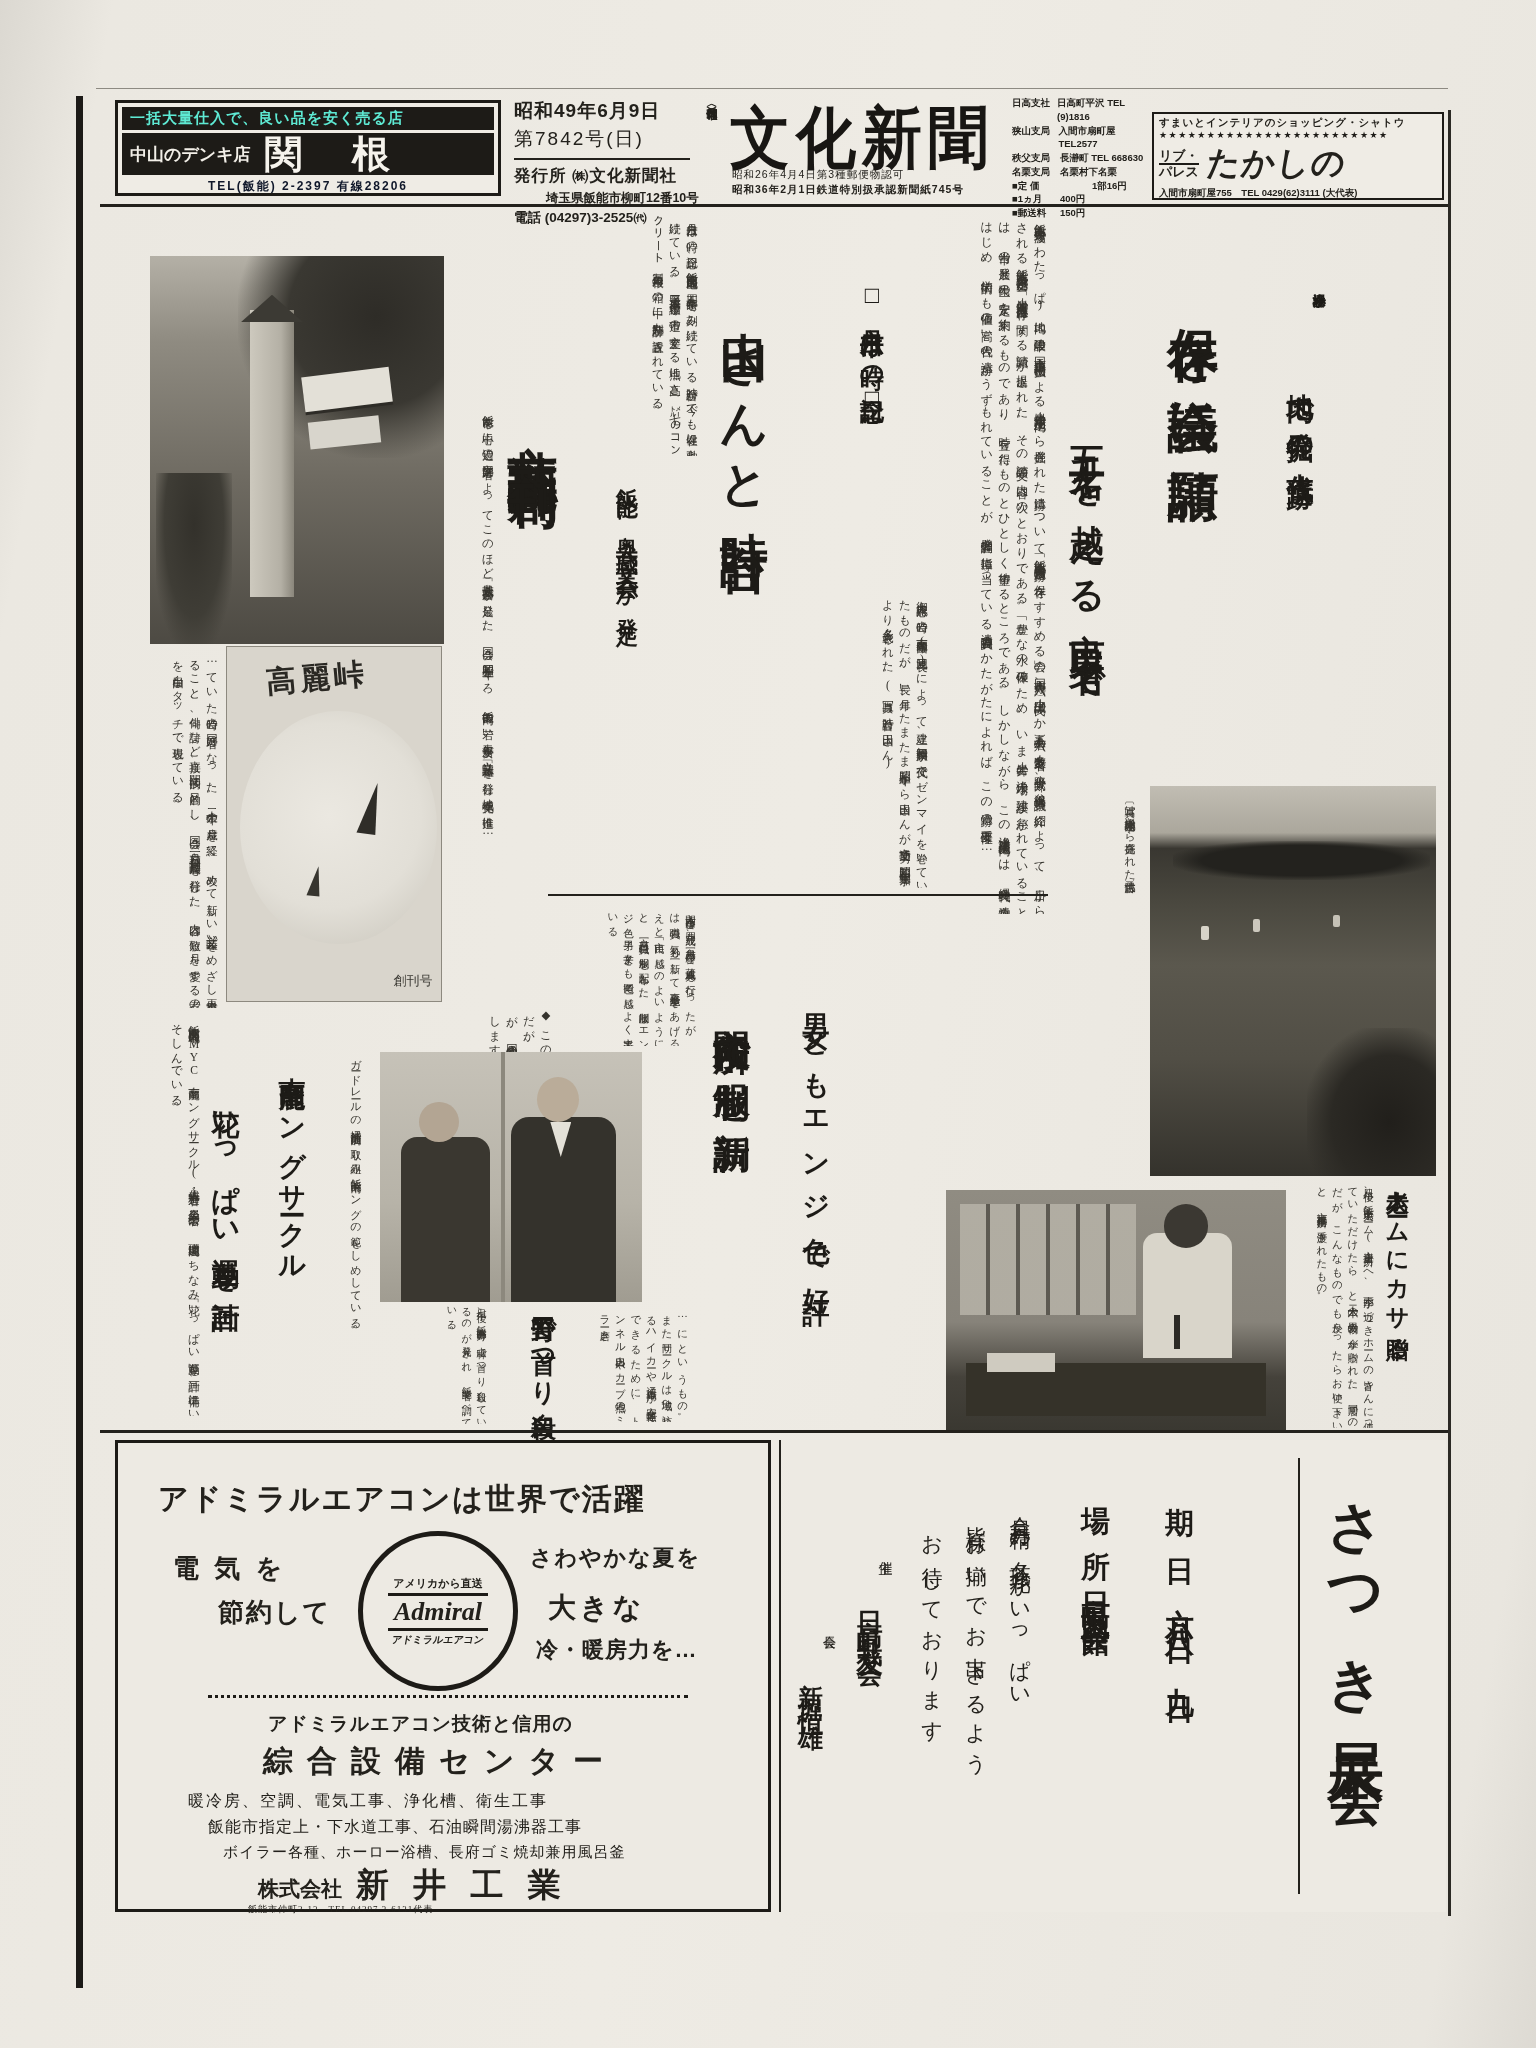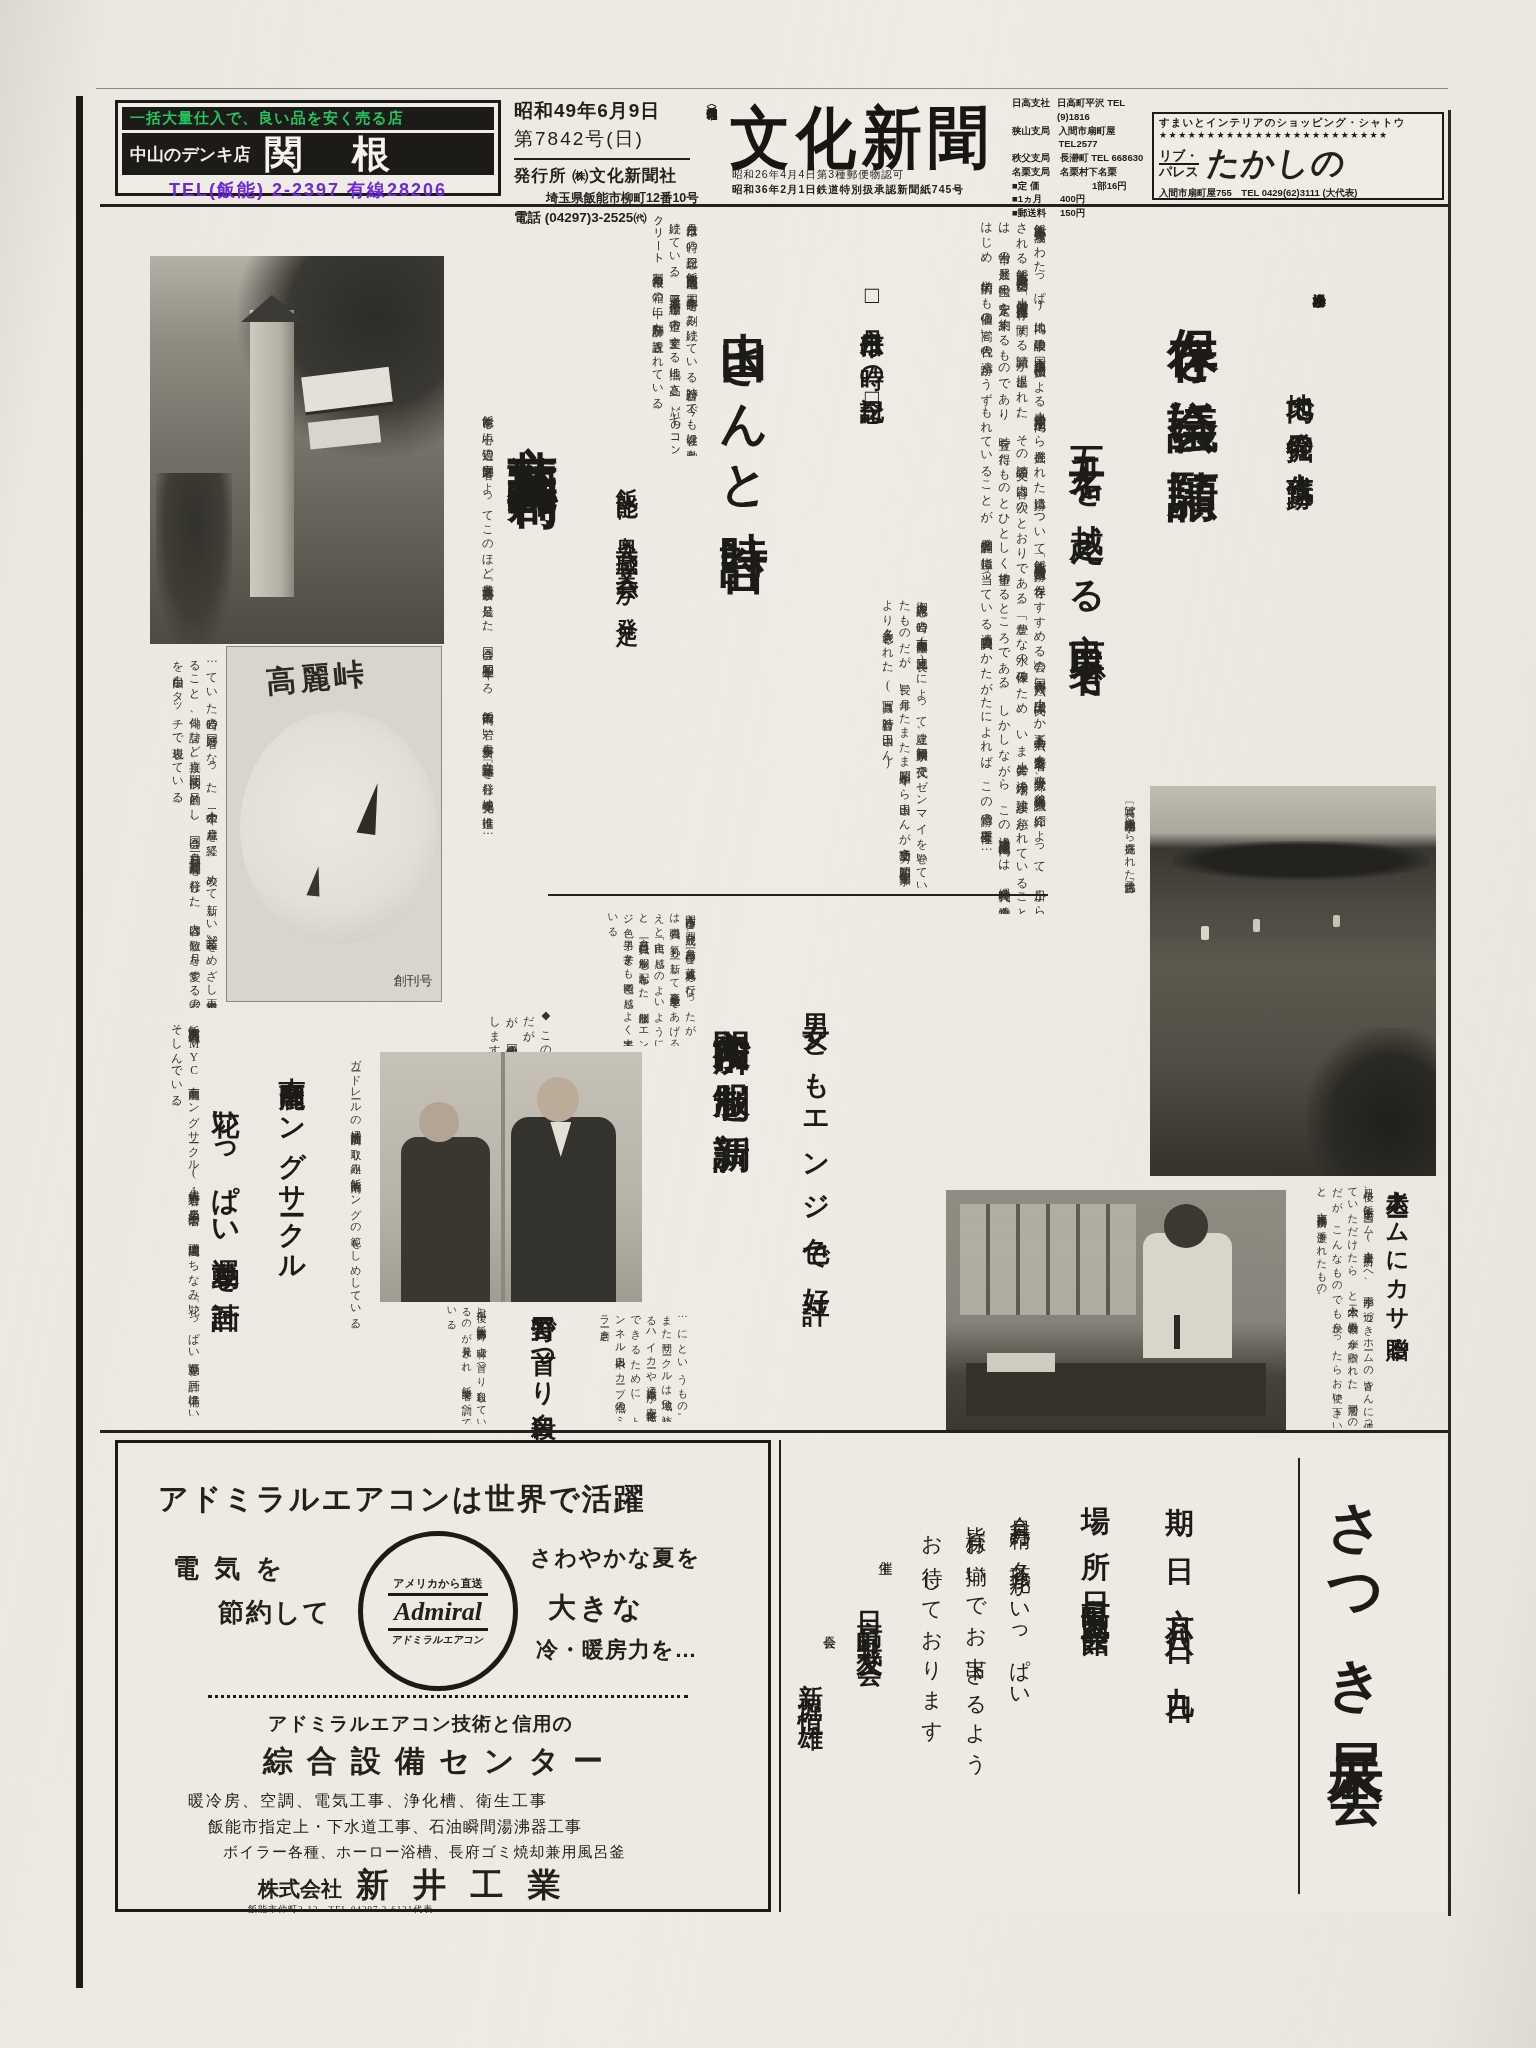--- a/index.html
+++ b/index.html
@@ -19,26 +19,26 @@
 </head>
 <body>
 
 <div id="page">
 
   <div class="abs" style="left:76px;top:96px;width:7px;height:1892px;background:#1c1a17;"></div>
   <div class="abs" style="left:1448px;top:110px;width:3px;height:1806px;background:#2b2924;"></div>
   <div class="abs" style="left:96px;top:88px;width:1352px;height:1px;background:#8d8a82;"></div>
 
   <div class="abs wbox" style="left:115px;top:100px;width:386px;height:96px;background:#efece5;padding:4px;box-sizing:border-box;">
-    <div class="sans" style="background:#1d1b17;color:#22c55e;font-size:15px;font-weight:bold;padding:2px 8px;letter-spacing:1px;">一括大量仕入で、良い品を安く売る店</div>
+    <div class="sans" style="background:#1d1b17;color:#5eead4;font-size:15px;font-weight:bold;padding:2px 8px;letter-spacing:1px;">一括大量仕入で、良い品を安く売る店</div>
     <div style="background:#1d1b17;margin-top:3px;display:flex;align-items:center;height:42px;padding:0 8px;">
       <span class="sans" style="color:#f2efe8;font-size:17px;font-weight:bold;">中山のデンキ店</span>
       <span style="color:#f6f3ec;font-size:38px;font-weight:bold;letter-spacing:20px;margin-left:14px;white-space:nowrap;">関 根</span>
     </div>
-    <div class="sans" style="font-size:18px;font-weight:bold;text-align:center;letter-spacing:2px;padding-top:3px;color:#6d28d9;">TEL(飯能) 2-2397 有線28206</div>
+    <div class="sans" style="font-size:12px;font-weight:bold;text-align:center;letter-spacing:2px;padding-top:3px;color:#0f172a;">TEL(飯能) 2-2397 有線28206</div>
   </div>
 
   <div class="abs" style="left:514px;top:98px;width:190px;">
     <div class="sans" style="font-size:19px;font-weight:bold;letter-spacing:1px;">昭和49年6月9日</div>
     <div class="sans" style="font-size:19px;letter-spacing:2px;margin-top:2px;">第7842号(日)</div>
     <div class="rule" style="width:176px;height:2px;margin:6px 0 5px;"></div>
     <div class="sans" style="font-size:16.5px;font-weight:bold;letter-spacing:1px;">発行所 ㈱文化新聞社</div>
     <div class="sans" style="font-size:12.5px;font-weight:bold;margin-top:3px;margin-left:32px;">埼玉県飯能市柳町12番10号</div>
     <div class="sans" style="font-size:13.5px;font-weight:bold;margin-top:2px;">電話 (04297)3-2525㈹</div>
   </div>

